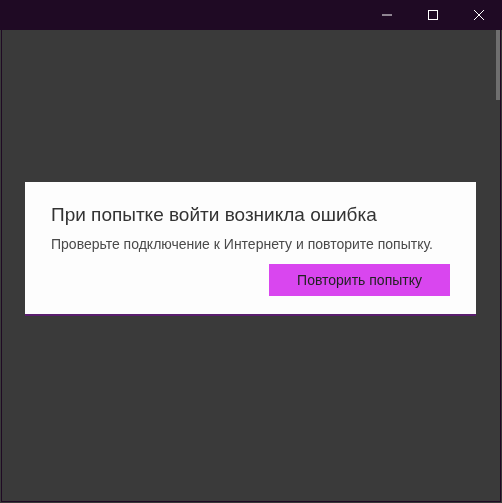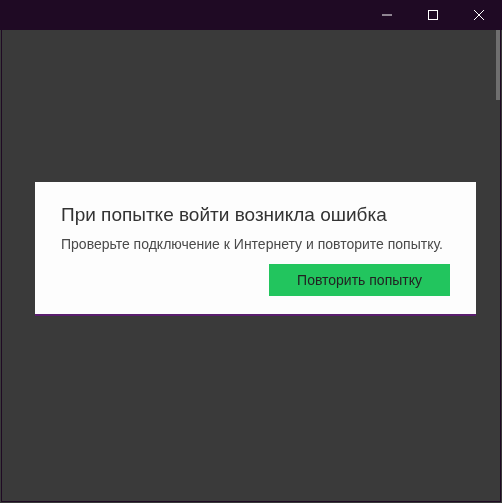--- a/index.html
+++ b/index.html
@@ -46,21 +46,21 @@
     .scrollbar-track {
       position: absolute;
       top: 0;
       right: 0;
       width: 4px;
       height: 70px;
       background: #6f6f6f;
     }
     .dialog {
       position: absolute;
-      left: 33px;
+      left: 23px;
       right: 24px;
       top: 152px;
       background: #fdfdfd;
       padding: 22px 26px 18px 26px;
       border-bottom: 2px solid #5a1e6e;
     }
     .dialog-title {
       font-size: 19px;
       font-weight: 400;
       color: #333333;
@@ -70,21 +70,21 @@
       font-size: 14px;
       font-weight: 400;
       color: #4a4a4a;
       margin-bottom: 12px;
     }
     .dialog-actions {
       display: flex;
       justify-content: flex-end;
     }
     .retry-btn {
-      background: #22c55e;
+      background: #d946ef;
       border: none;
       font-family: inherit;
       font-size: 14px;
       color: #222222;
       padding: 8px 28px;
       cursor: pointer;
     }
   </style>
 </head>
 <body>

